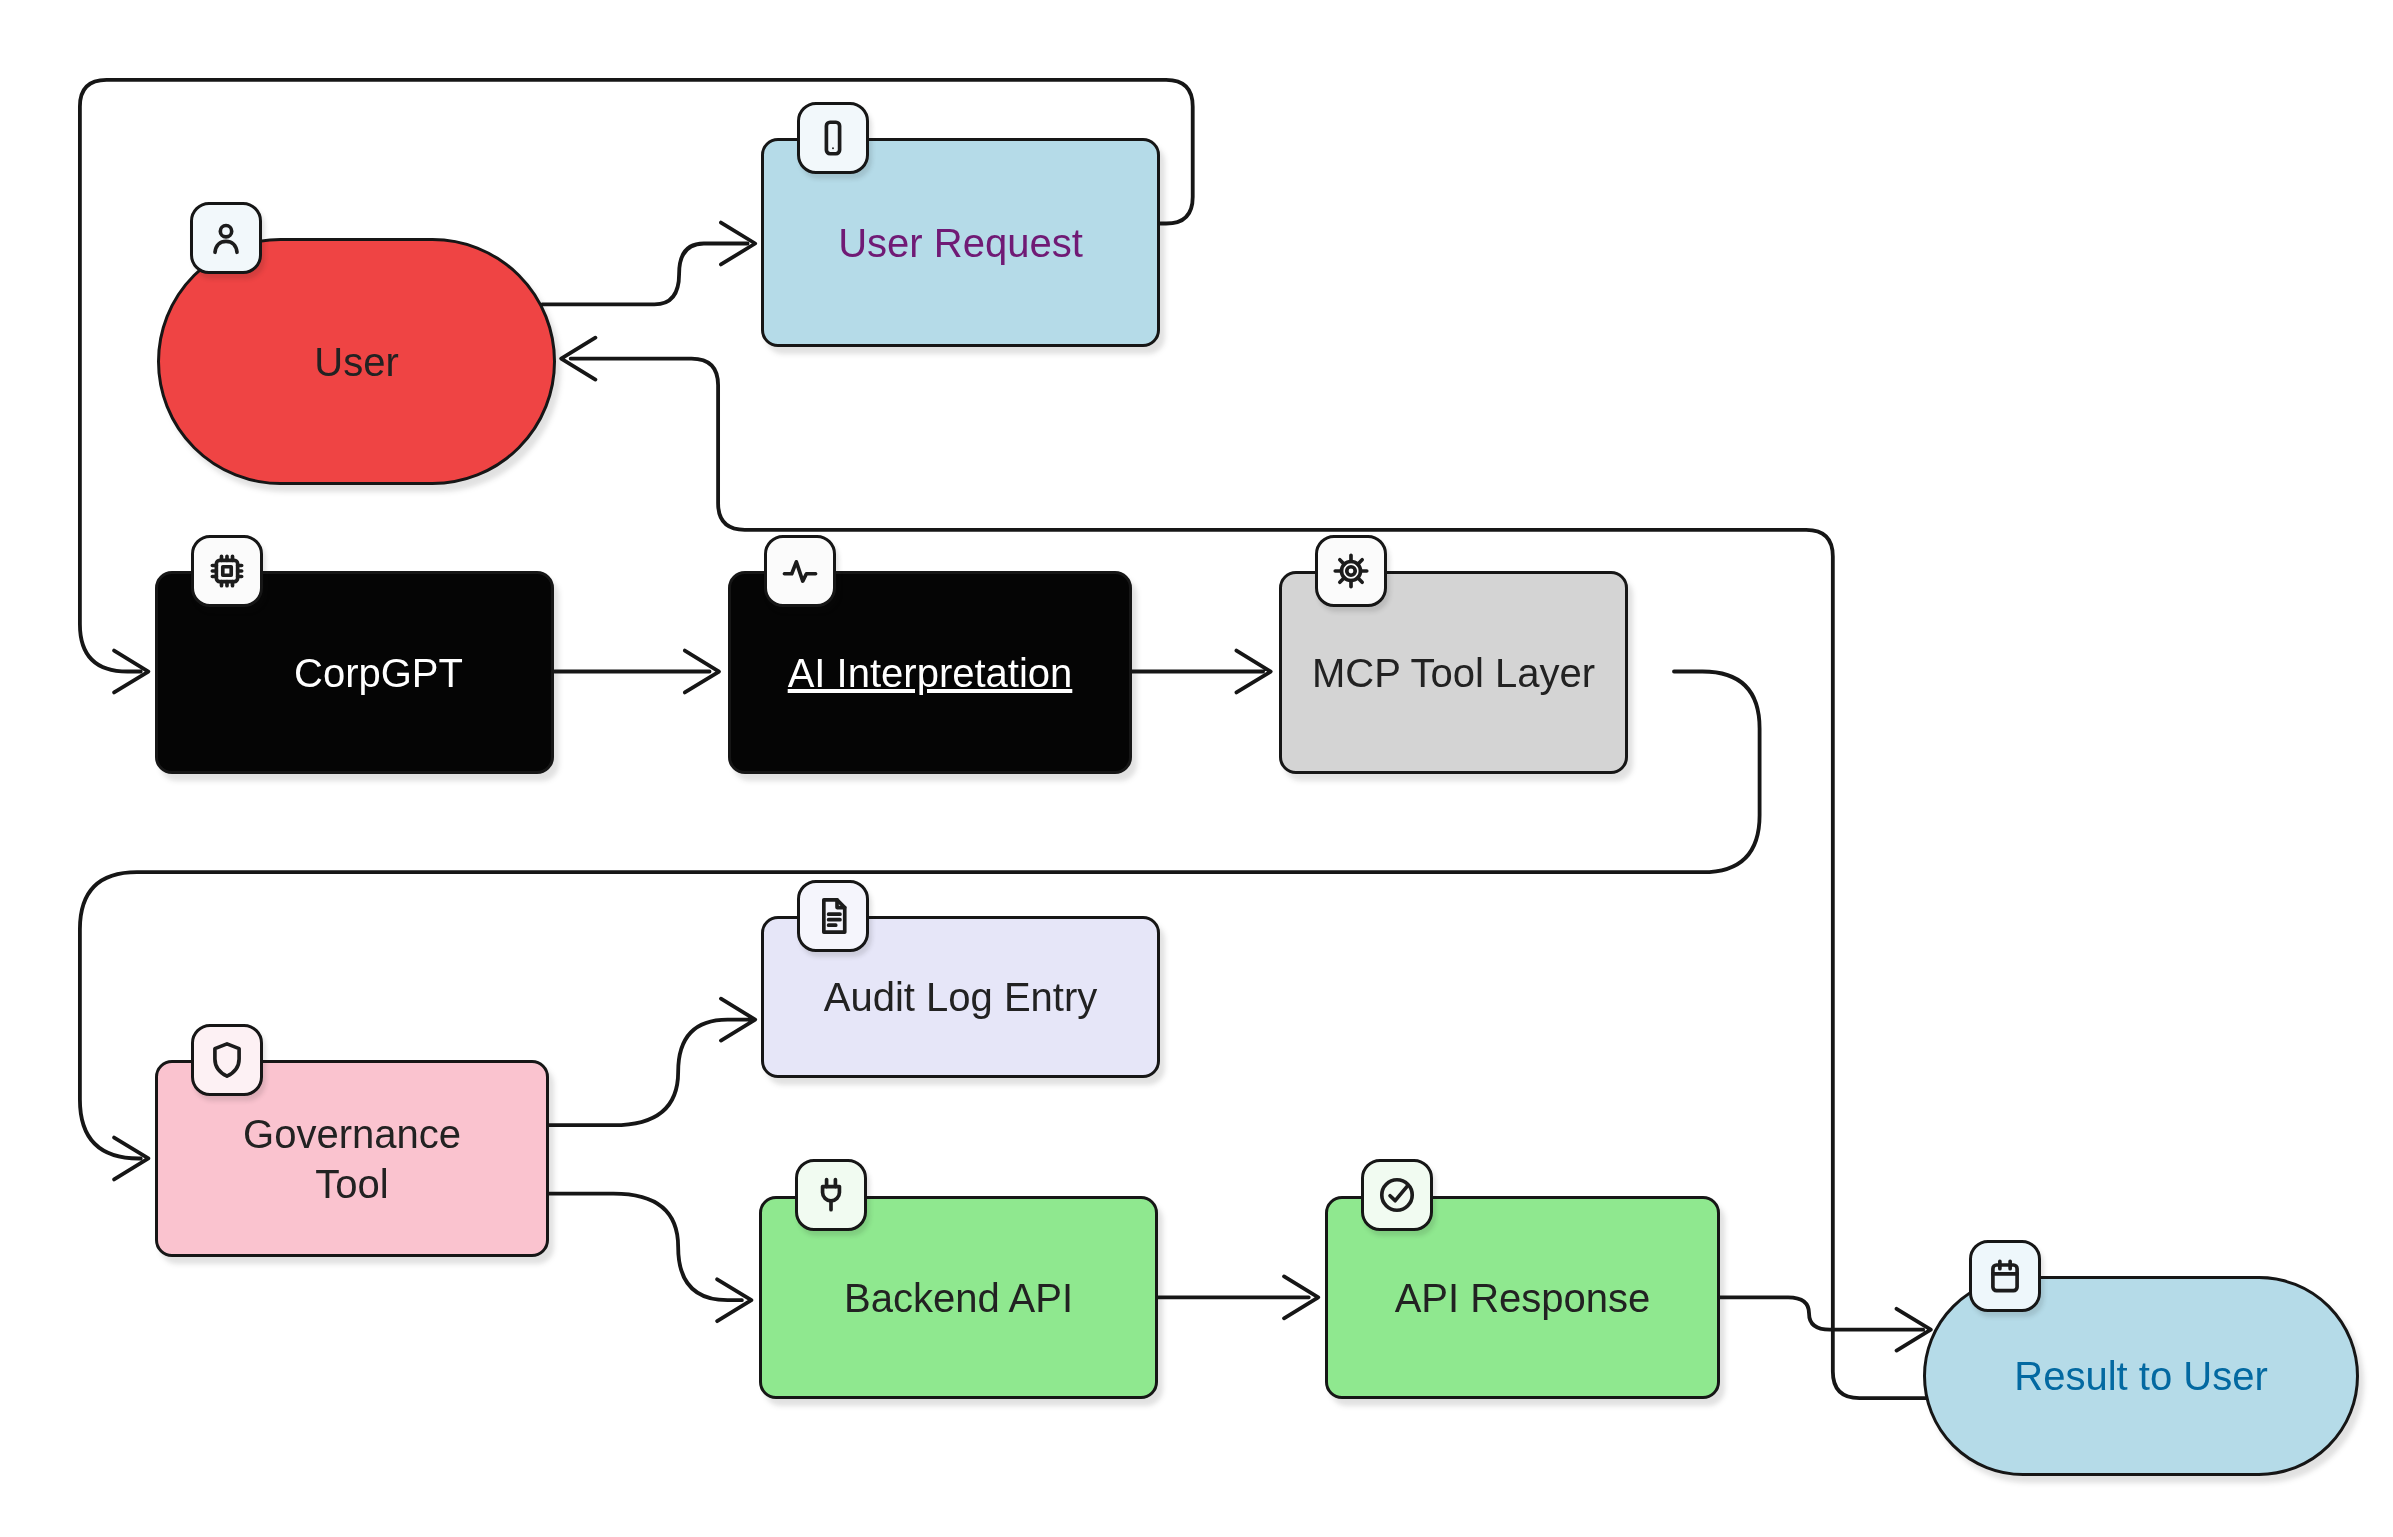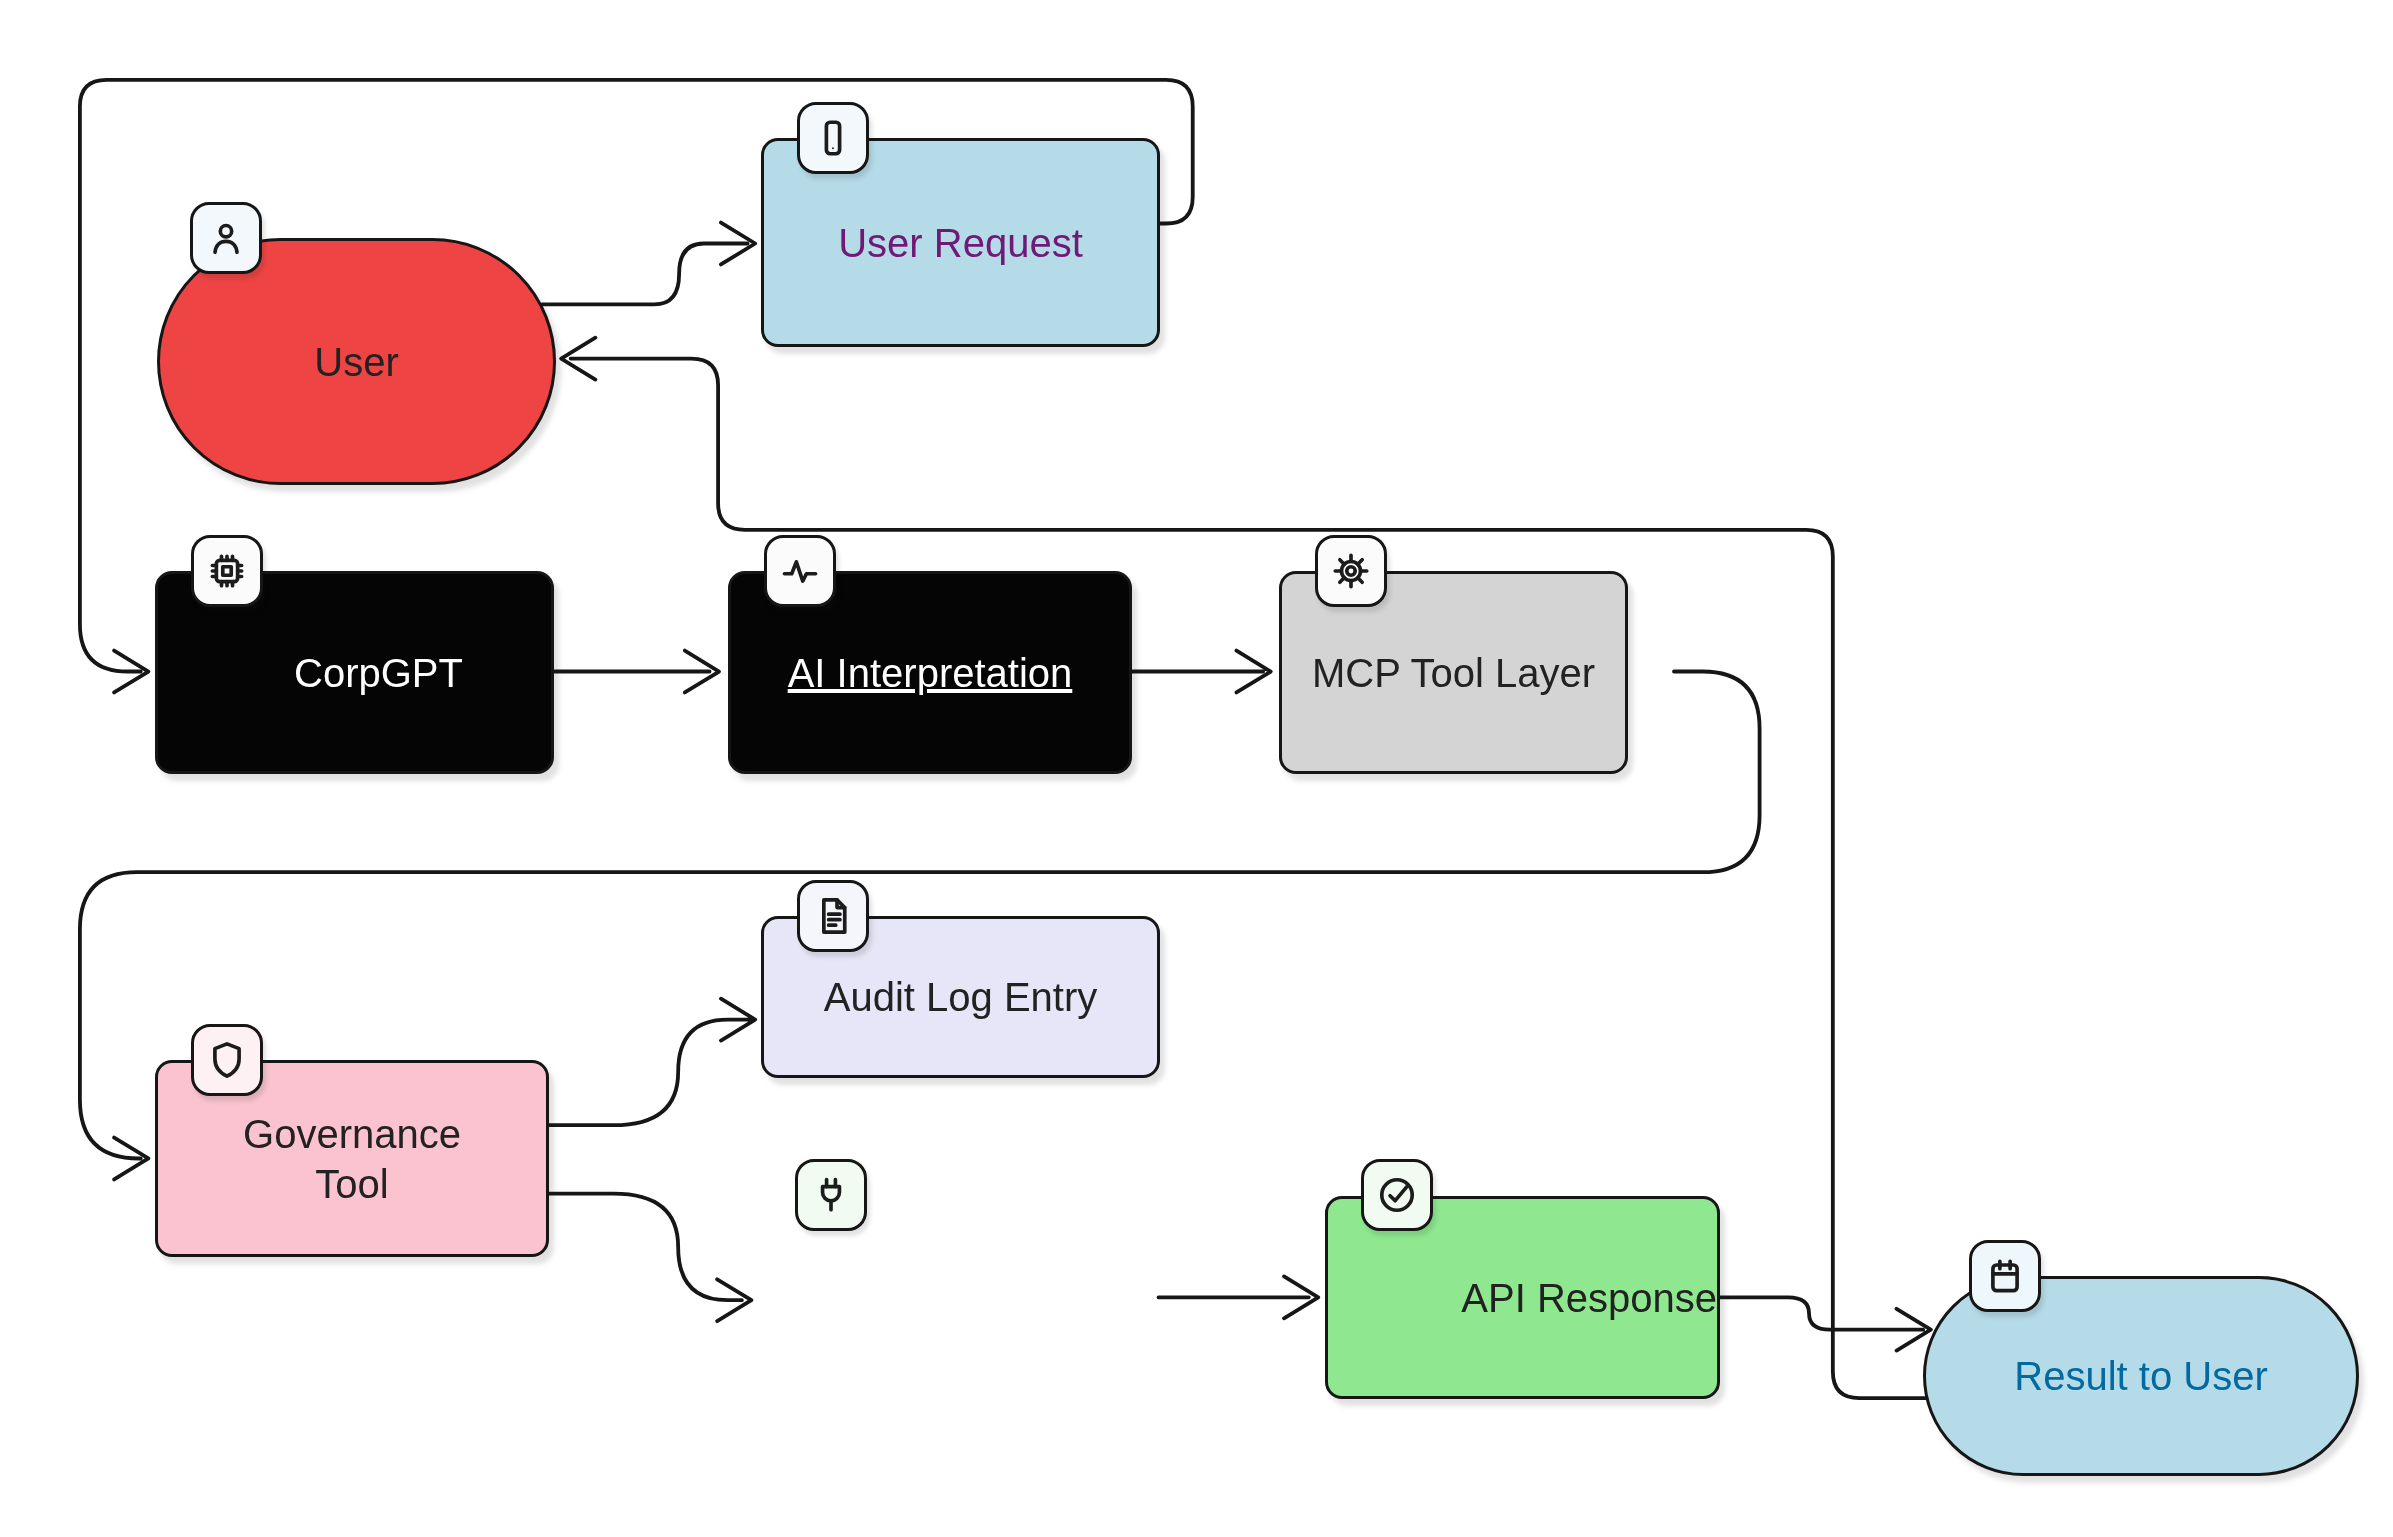--- a/index.html
+++ b/index.html
@@ -70,22 +70,25 @@
 
   <div class="node" style="left: 155px; top: 1060px; width: 394px; height: 197px; background: rgb(250, 195, 207); color: rgb(34, 34, 34); border-color: rgb(22, 22, 22);">
     <span>Governance
 Tool</span>
   </div>
 
   <div class="node" style="left: 761px; top: 916px; width: 399px; height: 162px; background: rgb(230, 230, 248); color: rgb(34, 34, 34); border-color: rgb(22, 22, 22);">
     <span>Audit Log Entry</span>
   </div>
 
+  <div class="node" style="left: 759px; top: 1196px; width: 399px; height: 203px; background: rgb(143, 232, 143); color: rgb(34, 34, 34); border-color: rgb(22, 22, 22);">
+    <span>Backend API</span>
+  </div>
 
-  <div class="node" style="left: 1325px; top: 1196px; width: 395px; height: 203px; background: rgb(143, 232, 143); color: rgb(34, 34, 34); border-color: rgb(22, 22, 22); justify-content: flex-end;">
+  <div class="node" style="left: 1325px; top: 1196px; width: 395px; height: 203px; background: rgb(143, 232, 143); color: rgb(34, 34, 34); border-color: rgb(22, 22, 22);">
     <span>API Response</span>
   </div>
 
   <div class="node stadium" style="left: 1923px; top: 1276px; width: 436px; height: 200px; border-radius: 100px; background: rgb(181, 219, 232); color: #0369a1; border-color: rgb(22, 22, 22);">
     <span>Result to User</span>
   </div>
 
   <div class="badge" style="left: 190px; top: 202px; background: rgb(242, 248, 251); border-color: rgb(22, 22, 22);">
     <svg viewBox="0 0 24 24">
       <circle cx="12" cy="8.3" r="3.1"></circle>

